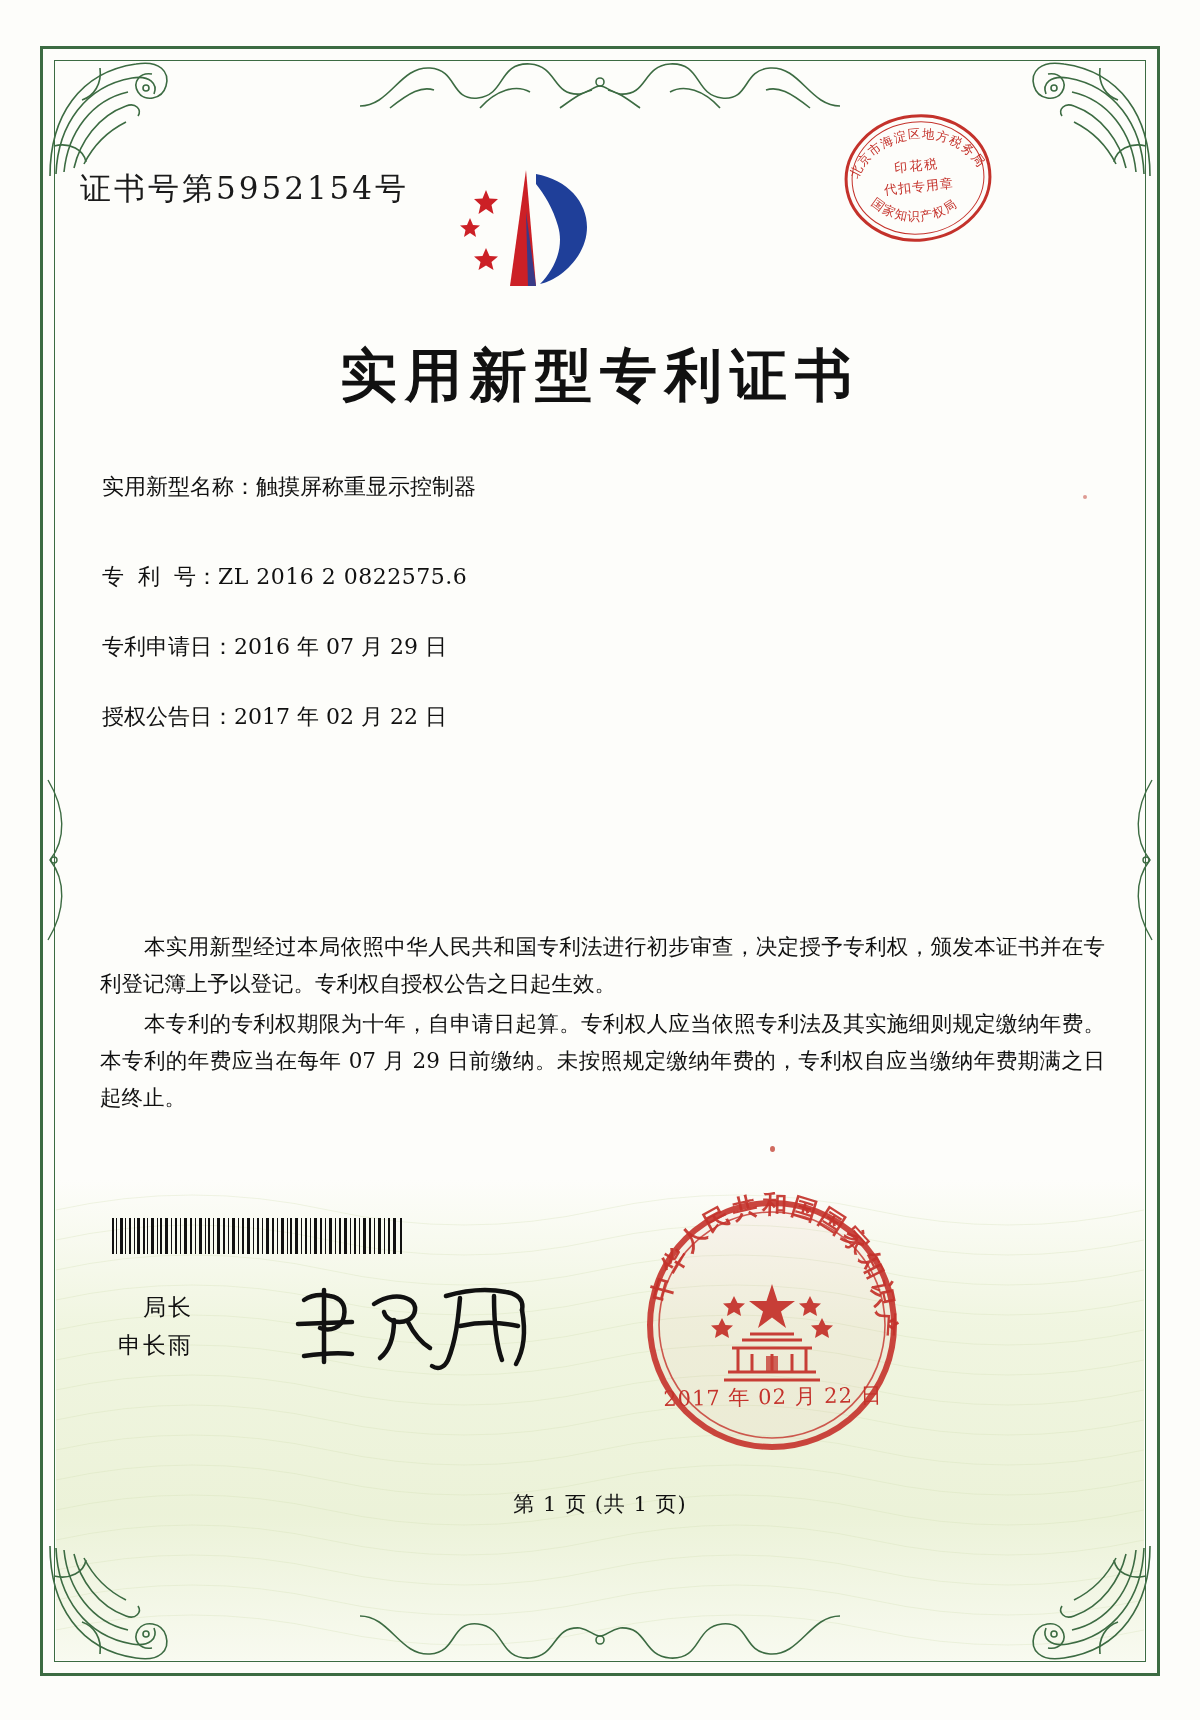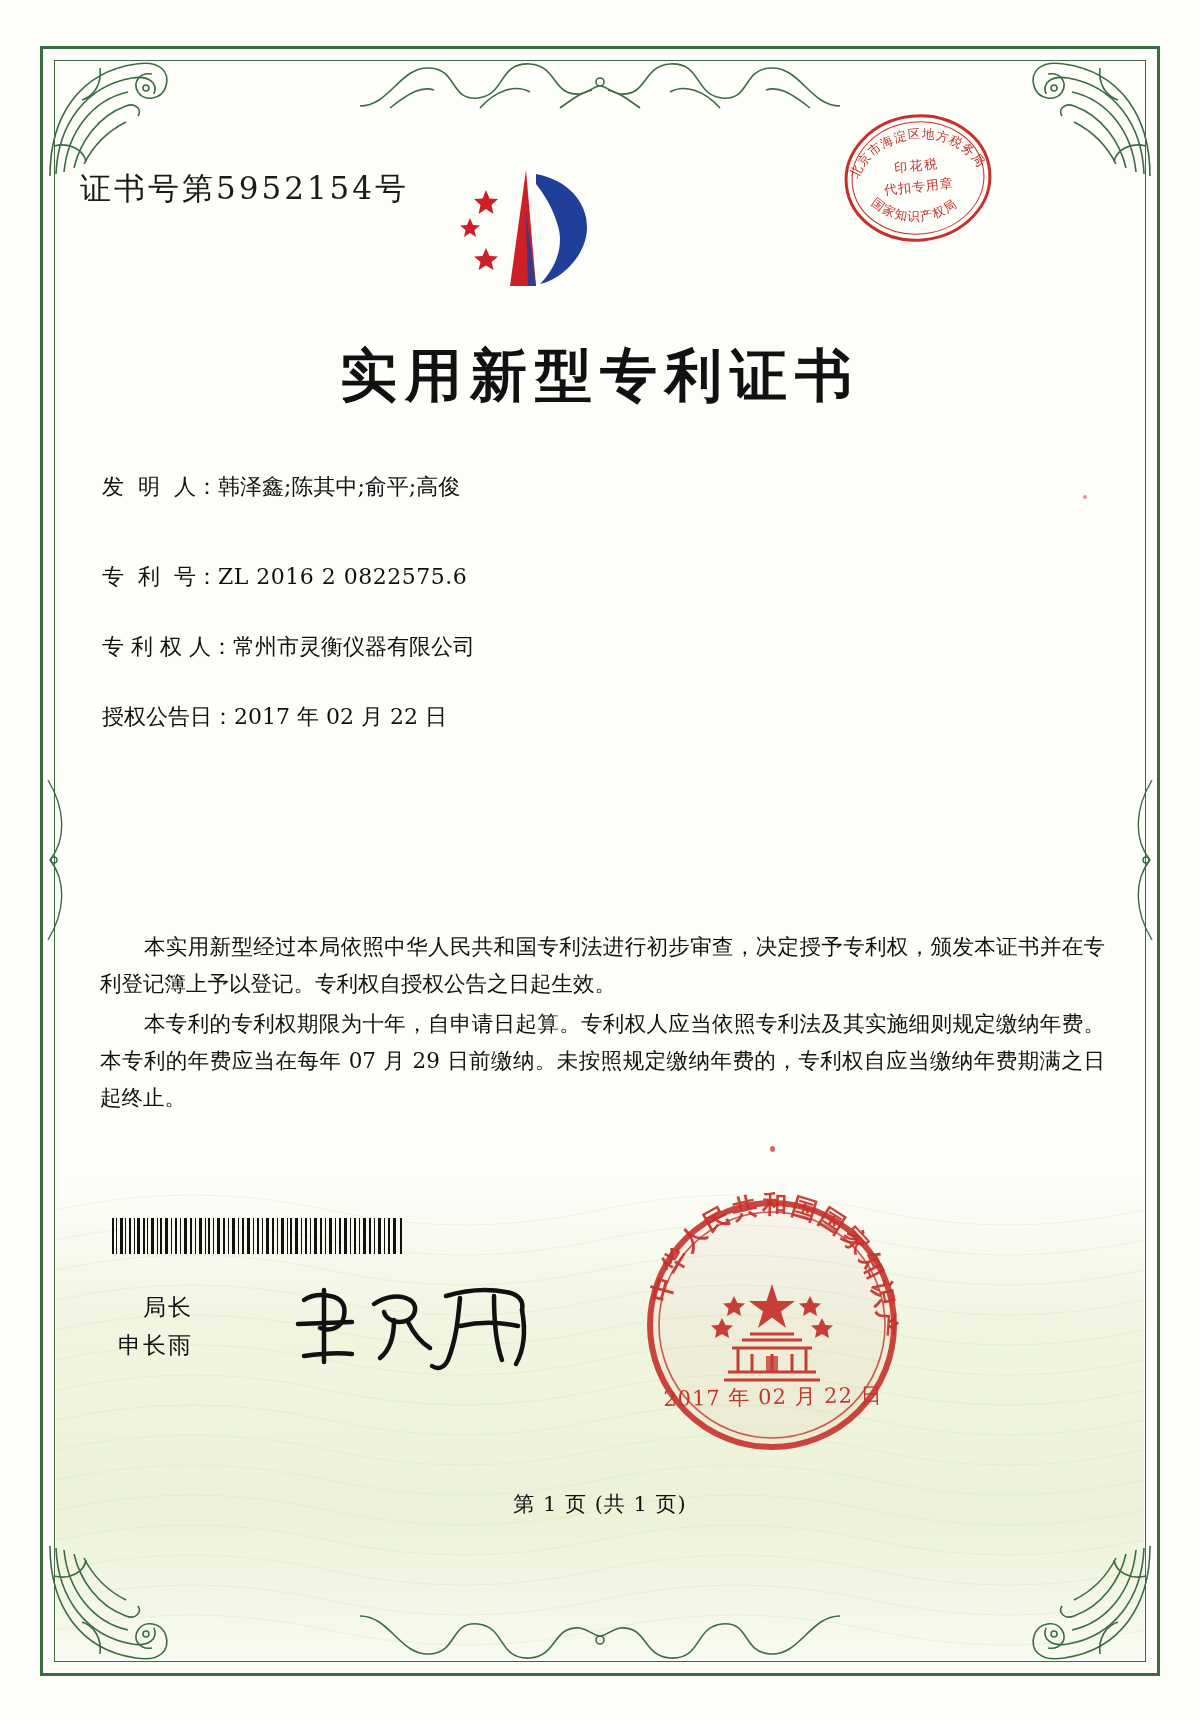--- a/index.html
+++ b/index.html
@@ -367,30 +367,30 @@
       </text>
       <text x="80" y="72" text-anchor="middle" font-size="13" fill="#c4322b" font-family="'DejaVu Serif', serif" letter-spacing="2">印花税</text>
       <text x="80" y="93" text-anchor="middle" font-size="13" fill="#c4322b" font-family="'DejaVu Serif', serif" letter-spacing="1">代扣专用章</text>
     </g>
   </svg>
 
   <div class="main-title">实用新型专利证书</div>
 
   <div class="fields">
     <div class="field-row">
-      <span class="field-label">发  明  人：</span>
-      <span class="field-value">韩泽鑫;陈其中;俞平;高俊</span>
+      <span class="field-label">实用新型名称：</span>
+      <span class="field-value">触摸屏称重显示控制器</span>
     </div>
     <div class="field-row">
       <span class="field-label">专  利  号：</span>
       <span class="field-value mono-space">ZL 2016 2 0822575.6</span>
     </div>
     <div class="field-row">
-      <span class="field-label">专 利 权 人：</span>
-      <span class="field-value">常州市灵衡仪器有限公司</span>
+      <span class="field-label">专利申请日：</span>
+      <span class="field-value">2016 年 07 月 29 日</span>
     </div>
     <div class="field-row">
       <span class="field-label">授权公告日：</span>
       <span class="field-value">2017 年 02 月 22 日</span>
     </div>
   </div>
 
   <div class="paragraphs">
     <p>本实用新型经过本局依照中华人民共和国专利法进行初步审查，决定授予专利权，颁发本证书并在专利登记簿上予以登记。专利权自授权公告之日起生效。</p>
     <p>本专利的专利权期限为十年，自申请日起算。专利权人应当依照专利法及其实施细则规定缴纳年费。本专利的年费应当在每年 07 月 29 日前缴纳。未按照规定缴纳年费的，专利权自应当缴纳年费期满之日起终止。</p>

